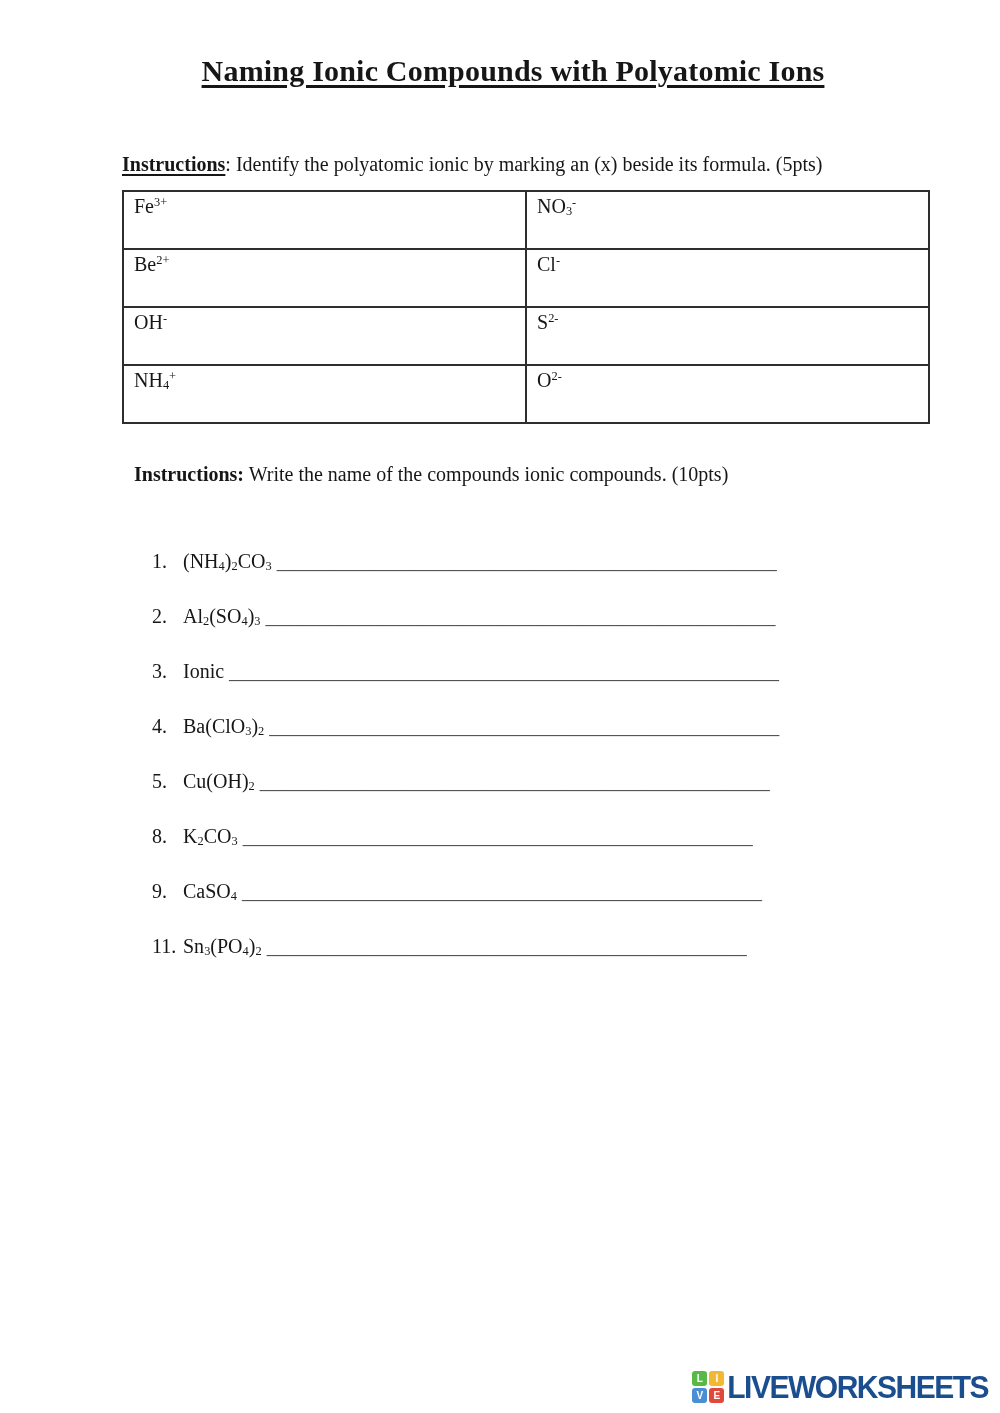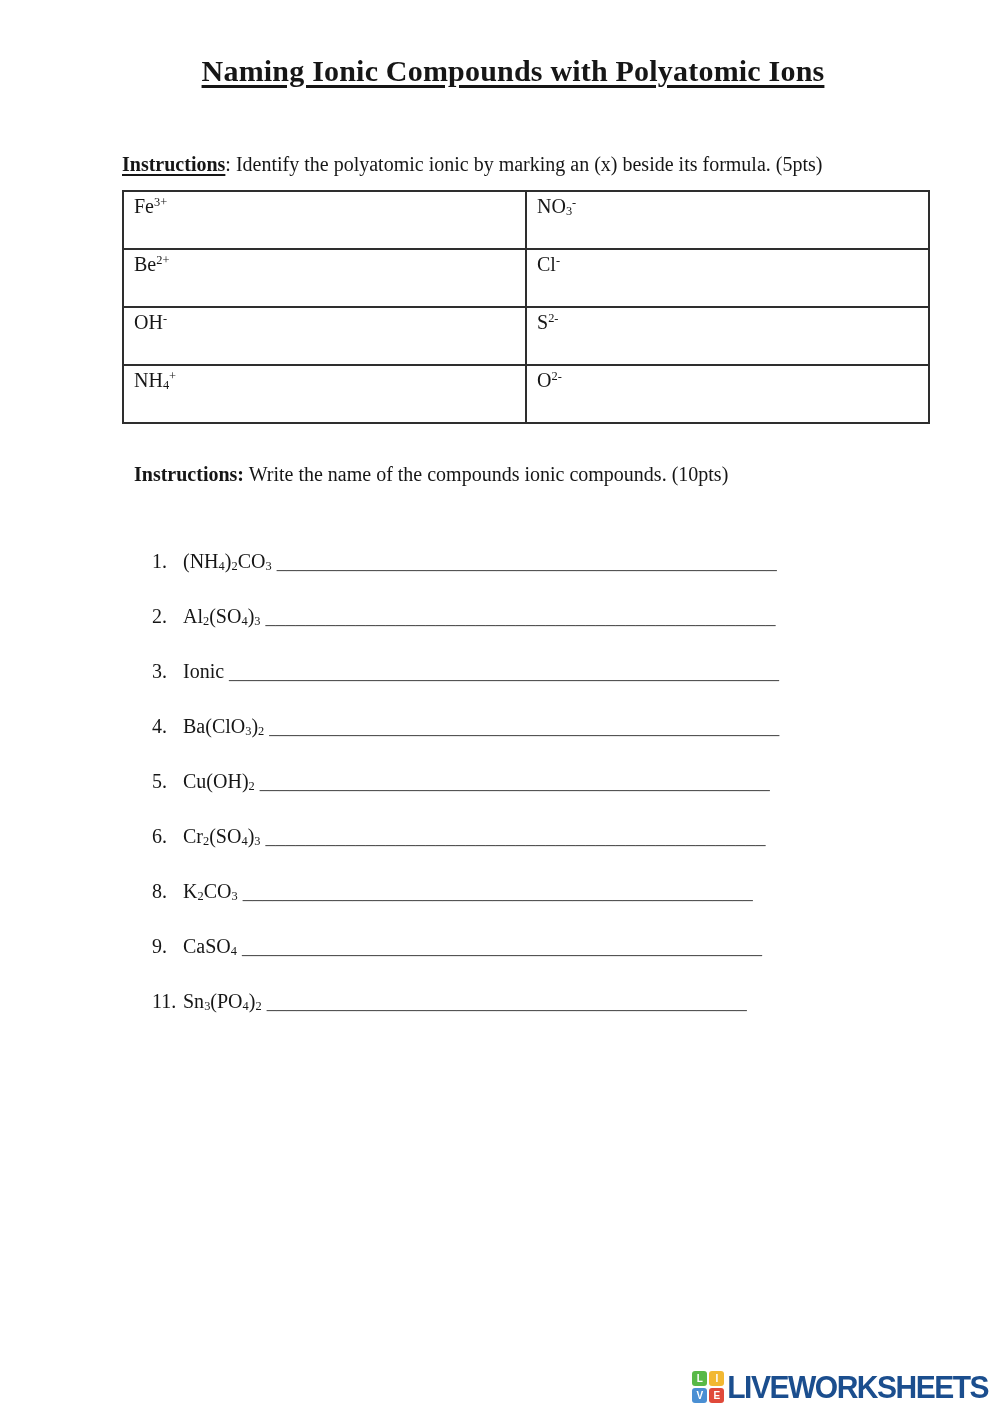--- a/index.html
+++ b/index.html
@@ -140,21 +140,20 @@
   </table>
 
   <p class="instr instr2"><span class="instr-label-bold">Instructions:</span><span> Write the name of the compounds ionic compounds. (10pts)</span></p>
 
   <div class="compound-list">
     <div class="compound-item"><span class="item-number">1.</span><span class="formula">(NH<sub>4</sub>)<sub>2</sub>CO<sub>3</sub></span><span class="answer-blank"> __________________________________________________</span></div>
     <div class="compound-item"><span class="item-number">2.</span><span class="formula">Al<sub>2</sub>(SO<sub>4</sub>)<sub>3</sub></span><span class="answer-blank"> ___________________________________________________</span></div>
     <div class="compound-item"><span class="item-number">3.</span><span class="formula">Ionic</span><span class="answer-blank"> _______________________________________________________</span></div>
     <div class="compound-item"><span class="item-number">4.</span><span class="formula">Ba(ClO<sub>3</sub>)<sub>2</sub></span><span class="answer-blank"> ___________________________________________________</span></div>
     <div class="compound-item"><span class="item-number">5.</span><span class="formula">Cu(OH)<sub>2</sub></span><span class="answer-blank"> ___________________________________________________</span></div>
-    <div class="compound-item"><span class="item-number">6.</span><span class="formula">Cr<sub>2</sub>(SO<sub>4</sub>)<sub>3</sub></span><span class="answer-blank"> __________________________________________________</span></div>
     <div class="compound-item"><span class="item-number">8.</span><span class="formula">K<sub>2</sub>CO<sub>3</sub></span><span class="answer-blank"> ___________________________________________________</span></div>
     <div class="compound-item"><span class="item-number">9.</span><span class="formula">CaSO<sub>4</sub></span><span class="answer-blank"> ____________________________________________________</span></div>
     <div class="compound-item"><span class="item-number">11.</span><span class="formula">Sn<sub>3</sub>(PO<sub>4</sub>)<sub>2</sub></span><span class="answer-blank"> ________________________________________________</span></div>
   </div>
 
   <div class="logo">
     <div class="logo-icon">
       <span class="logo-square" style="background-color: rgb(88, 185, 71);">L</span>
       <span class="logo-square" style="background-color: rgb(242, 184, 50);">I</span>
       <span class="logo-square" style="background-color: rgb(74, 143, 211);">V</span>

